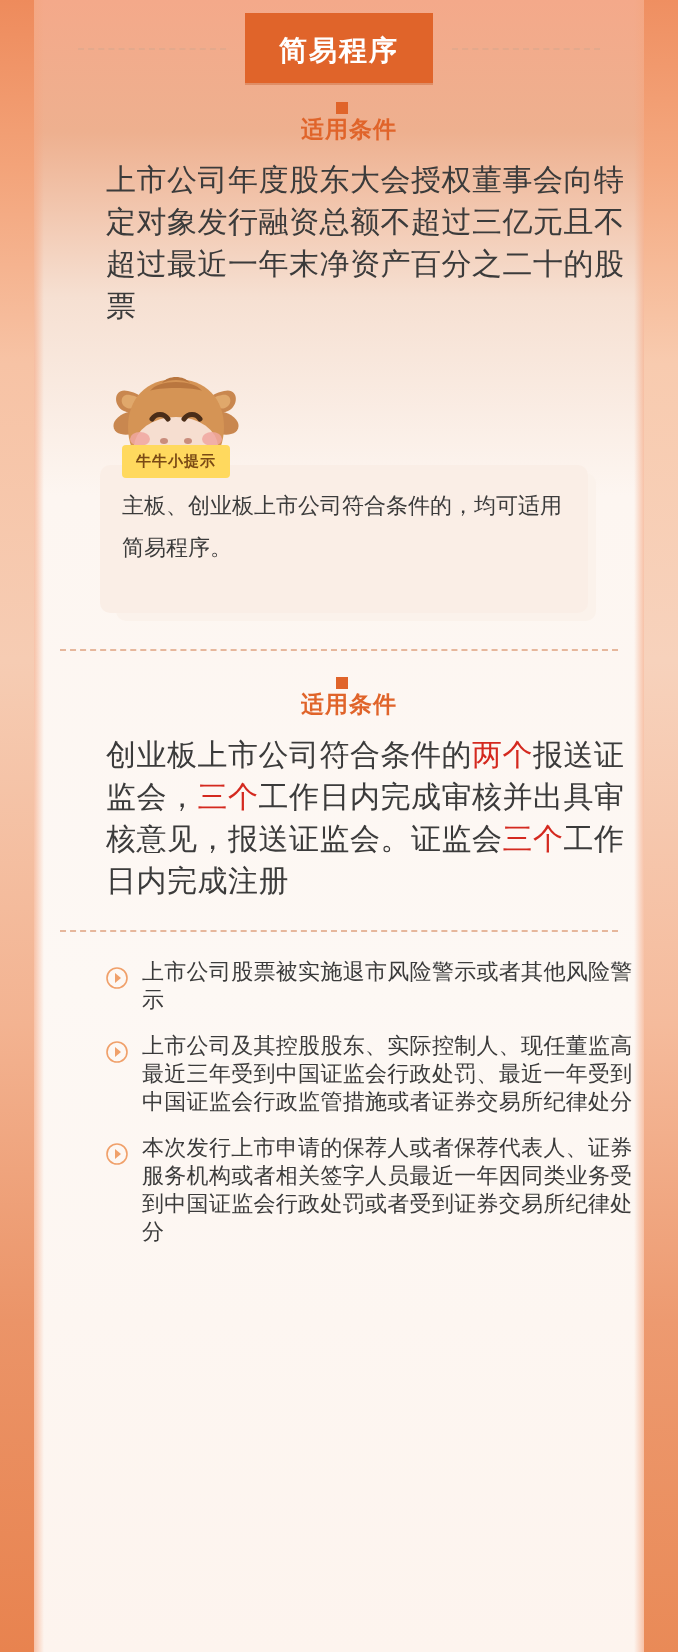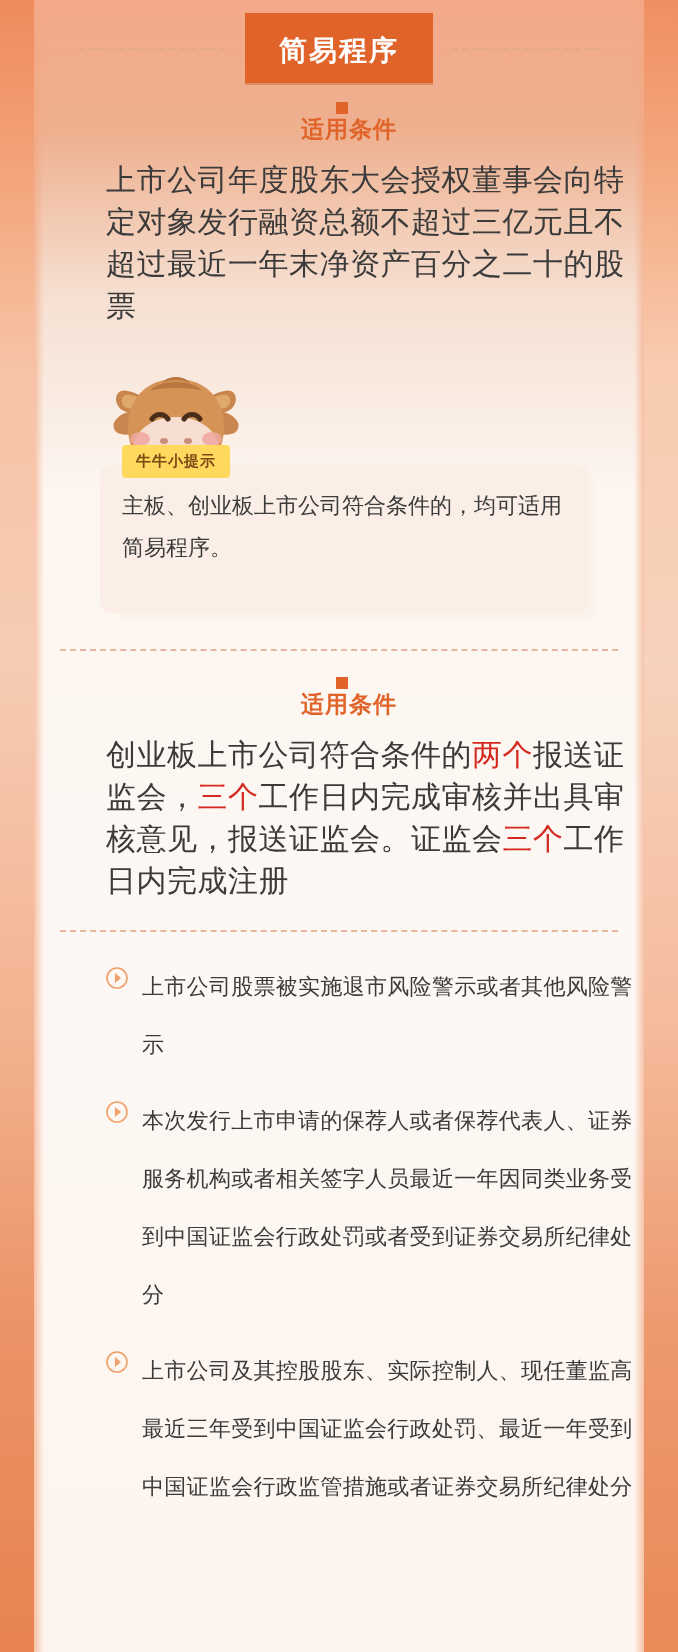--- a/index.html
+++ b/index.html
@@ -203,21 +203,21 @@
   }
   .arrow-icon {
     flex: none;
     width: 22px;
     height: 22px;
     margin: 9px 14px 0 0;
   }
   .list-text {
     color: #3b3b3b;
     font-size: 22px;
-    line-height: 58px;
+    line-height: 28px;
     letter-spacing: 0.3px;
   }
 </style>
 </head>
 <body>
 
 <div class="page">
   <div class="edge-left"></div>
   <div class="edge-right"></div>
 
@@ -289,25 +289,25 @@
           <circle cx="11" cy="11" r="10" fill="none" stroke="#f0a06a" stroke-width="1.6"></circle>
           <path d="M9 6 L15 11 L9 16 Z" fill="#f0a06a"></path>
         </svg>
         <div class="list-text">上市公司股票被实施退市风险警示或者其他风险警示</div>
       </div>
       <div class="list-item">
         <svg class="arrow-icon" viewBox="0 0 22 22">
           <circle cx="11" cy="11" r="10" fill="none" stroke="#f0a06a" stroke-width="1.6"></circle>
           <path d="M9 6 L15 11 L9 16 Z" fill="#f0a06a"></path>
         </svg>
-        <div class="list-text">本次发行上市申请的保荐人或者保荐代表人、证券服务机构或者相关签字人员最近一年因同类业务受到中国证监会行政处罚或者受到证券交易所纪律处分</div>
+        <div class="list-text">上市公司及其控股股东、实际控制人、现任董监高最近三年受到中国证监会行政处罚、最近一年受到中国证监会行政监管措施或者证券交易所纪律处分</div>
       </div>
       <div class="list-item">
         <svg class="arrow-icon" viewBox="0 0 22 22">
           <circle cx="11" cy="11" r="10" fill="none" stroke="#f0a06a" stroke-width="1.6"></circle>
           <path d="M9 6 L15 11 L9 16 Z" fill="#f0a06a"></path>
         </svg>
-        <div class="list-text">上市公司及其控股股东、实际控制人、现任董监高最近三年受到中国证监会行政处罚、最近一年受到中国证监会行政监管措施或者证券交易所纪律处分</div>
+        <div class="list-text">本次发行上市申请的保荐人或者保荐代表人、证券服务机构或者相关签字人员最近一年因同类业务受到中国证监会行政处罚或者受到证券交易所纪律处分</div>
       </div>
     </div>
 
   </div>
 </div>
 
 </body></html>

